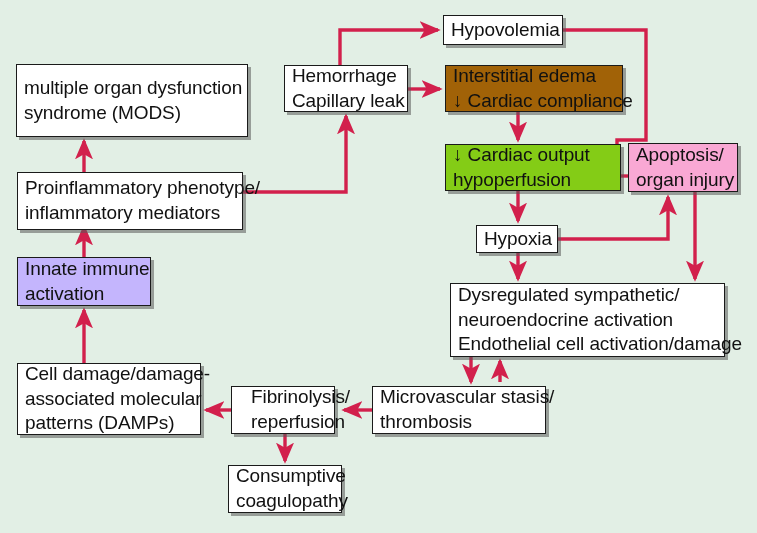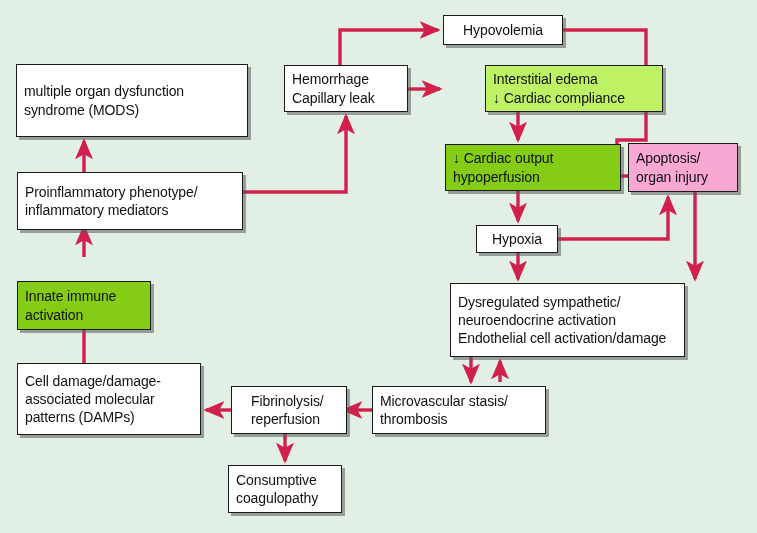--- a/index.html
+++ b/index.html
@@ -19,21 +19,21 @@
     box-sizing:border-box;
     display:flex;
     flex-direction:column;
     justify-content:center;
     padding:2px 7px;
     z-index:5;
   }
   .node .ln{
     display:block;
     color:#111;
-    font-size:14px;
+    font-size:19px;
     line-height:1.30;
     white-space:pre;
     letter-spacing:-.1px;
   }
   .node.center .ln{text-align:center;}
 </style>
 </head>
 <body>
 
 <div id="stage">
@@ -86,62 +86,62 @@
 
   <div id="nodes">
       <div class="node" style="left: 16px; top: 64px; width: 232px; height: 73px; background: rgb(255, 255, 255); border-color: rgb(26, 26, 26);">
         <span class="ln">multiple organ dysfunction</span>
         <span class="ln">syndrome (MODS)</span>
       </div>
       <div class="node" style="left: 17px; top: 172px; width: 226px; height: 58px; background: rgb(255, 255, 255); border-color: rgb(26, 26, 26);">
         <span class="ln">Proinflammatory phenotype/</span>
         <span class="ln">inflammatory mediators</span>
       </div>
-      <div class="node" style="left: 17px; top: 257px; width: 134px; height: 49px; background: #84cc16; border-color: rgb(26, 26, 26); margin-top: 24px;">
+      <div class="node" style="left: 17px; top: 257px; width: 134px; height: 49px; background: #c4b5fd; border-color: rgb(26, 26, 26);">
         <span class="ln">Innate immune</span>
         <span class="ln">activation</span>
       </div>
       <div class="node" style="left: 17px; top: 363px; width: 184px; height: 72px; background: rgb(255, 255, 255); border-color: rgb(26, 26, 26);">
         <span class="ln">Cell damage/damage-</span>
         <span class="ln">associated molecular</span>
         <span class="ln">patterns (DAMPs)</span>
       </div>
-      <div class="node" style="left: 231px; top: 386px; width: 116px; height: 48px; background: rgb(255, 255, 255); border-color: rgb(26, 26, 26); padding-left: 19px;">
+      <div class="node" style="left: 231px; top: 386px; width: 104px; height: 48px; background: rgb(255, 255, 255); border-color: rgb(26, 26, 26); padding-left: 19px;">
         <span class="ln">Fibrinolysis/</span>
         <span class="ln">reperfusion</span>
       </div>
       <div class="node" style="left: 228px; top: 465px; width: 114px; height: 48px; background: rgb(255, 255, 255); border-color: rgb(26, 26, 26);">
         <span class="ln">Consumptive</span>
         <span class="ln">coagulopathy</span>
       </div>
       <div class="node" style="left: 372px; top: 386px; width: 174px; height: 48px; background: rgb(255, 255, 255); border-color: rgb(26, 26, 26);">
         <span class="ln">Microvascular stasis/</span>
         <span class="ln">thrombosis</span>
       </div>
       <div class="node" style="left: 284px; top: 65px; width: 124px; height: 47px; background: rgb(255, 255, 255); border-color: rgb(26, 26, 26);">
         <span class="ln">Hemorrhage</span>
         <span class="ln">Capillary leak</span>
       </div>
       <div class="node center" style="left: 443px; top: 15px; width: 120px; height: 30px; background: rgb(255, 255, 255); border-color: rgb(26, 26, 26);">
         <span class="ln">Hypovolemia</span>
       </div>
-      <div class="node" style="left: 445px; top: 65px; width: 178px; height: 47px; background: #bef264; border-color: rgb(26, 26, 26); margin-left: 40px;">
+      <div class="node" style="left: 445px; top: 65px; width: 178px; height: 47px; background: #a16207; border-color: rgb(26, 26, 26);">
         <span class="ln">Interstitial edema</span>
         <span class="ln">↓ Cardiac compliance</span>
       </div>
       <div class="node" style="left: 445px; top: 144px; width: 176px; height: 47px; background: #84cc16; border-color: rgb(26, 26, 26);">
         <span class="ln">↓ Cardiac output</span>
         <span class="ln">hypoperfusion</span>
       </div>
       <div class="node" style="left: 628px; top: 143px; width: 110px; height: 49px; background: #f9a8d4; border-color: rgb(26, 26, 26);">
         <span class="ln">Apoptosis/</span>
         <span class="ln">organ injury</span>
       </div>
       <div class="node center" style="left: 476px; top: 225px; width: 82px; height: 28px; background: rgb(255, 255, 255); border-color: rgb(26, 26, 26);">
         <span class="ln">Hypoxia</span>
       </div>
-      <div class="node" style="left: 450px; top: 283px; width: 235px; height: 74px; background: rgb(255, 255, 255); border-color: rgb(26, 26, 26);">
+      <div class="node" style="left: 450px; top: 283px; width: 275px; height: 74px; background: rgb(255, 255, 255); border-color: rgb(26, 26, 26);">
         <span class="ln">Dysregulated sympathetic/</span>
         <span class="ln">neuroendocrine activation</span>
         <span class="ln">Endothelial cell activation/damage</span>
       </div>
     </div>
 </div>
 
 </body></html>

